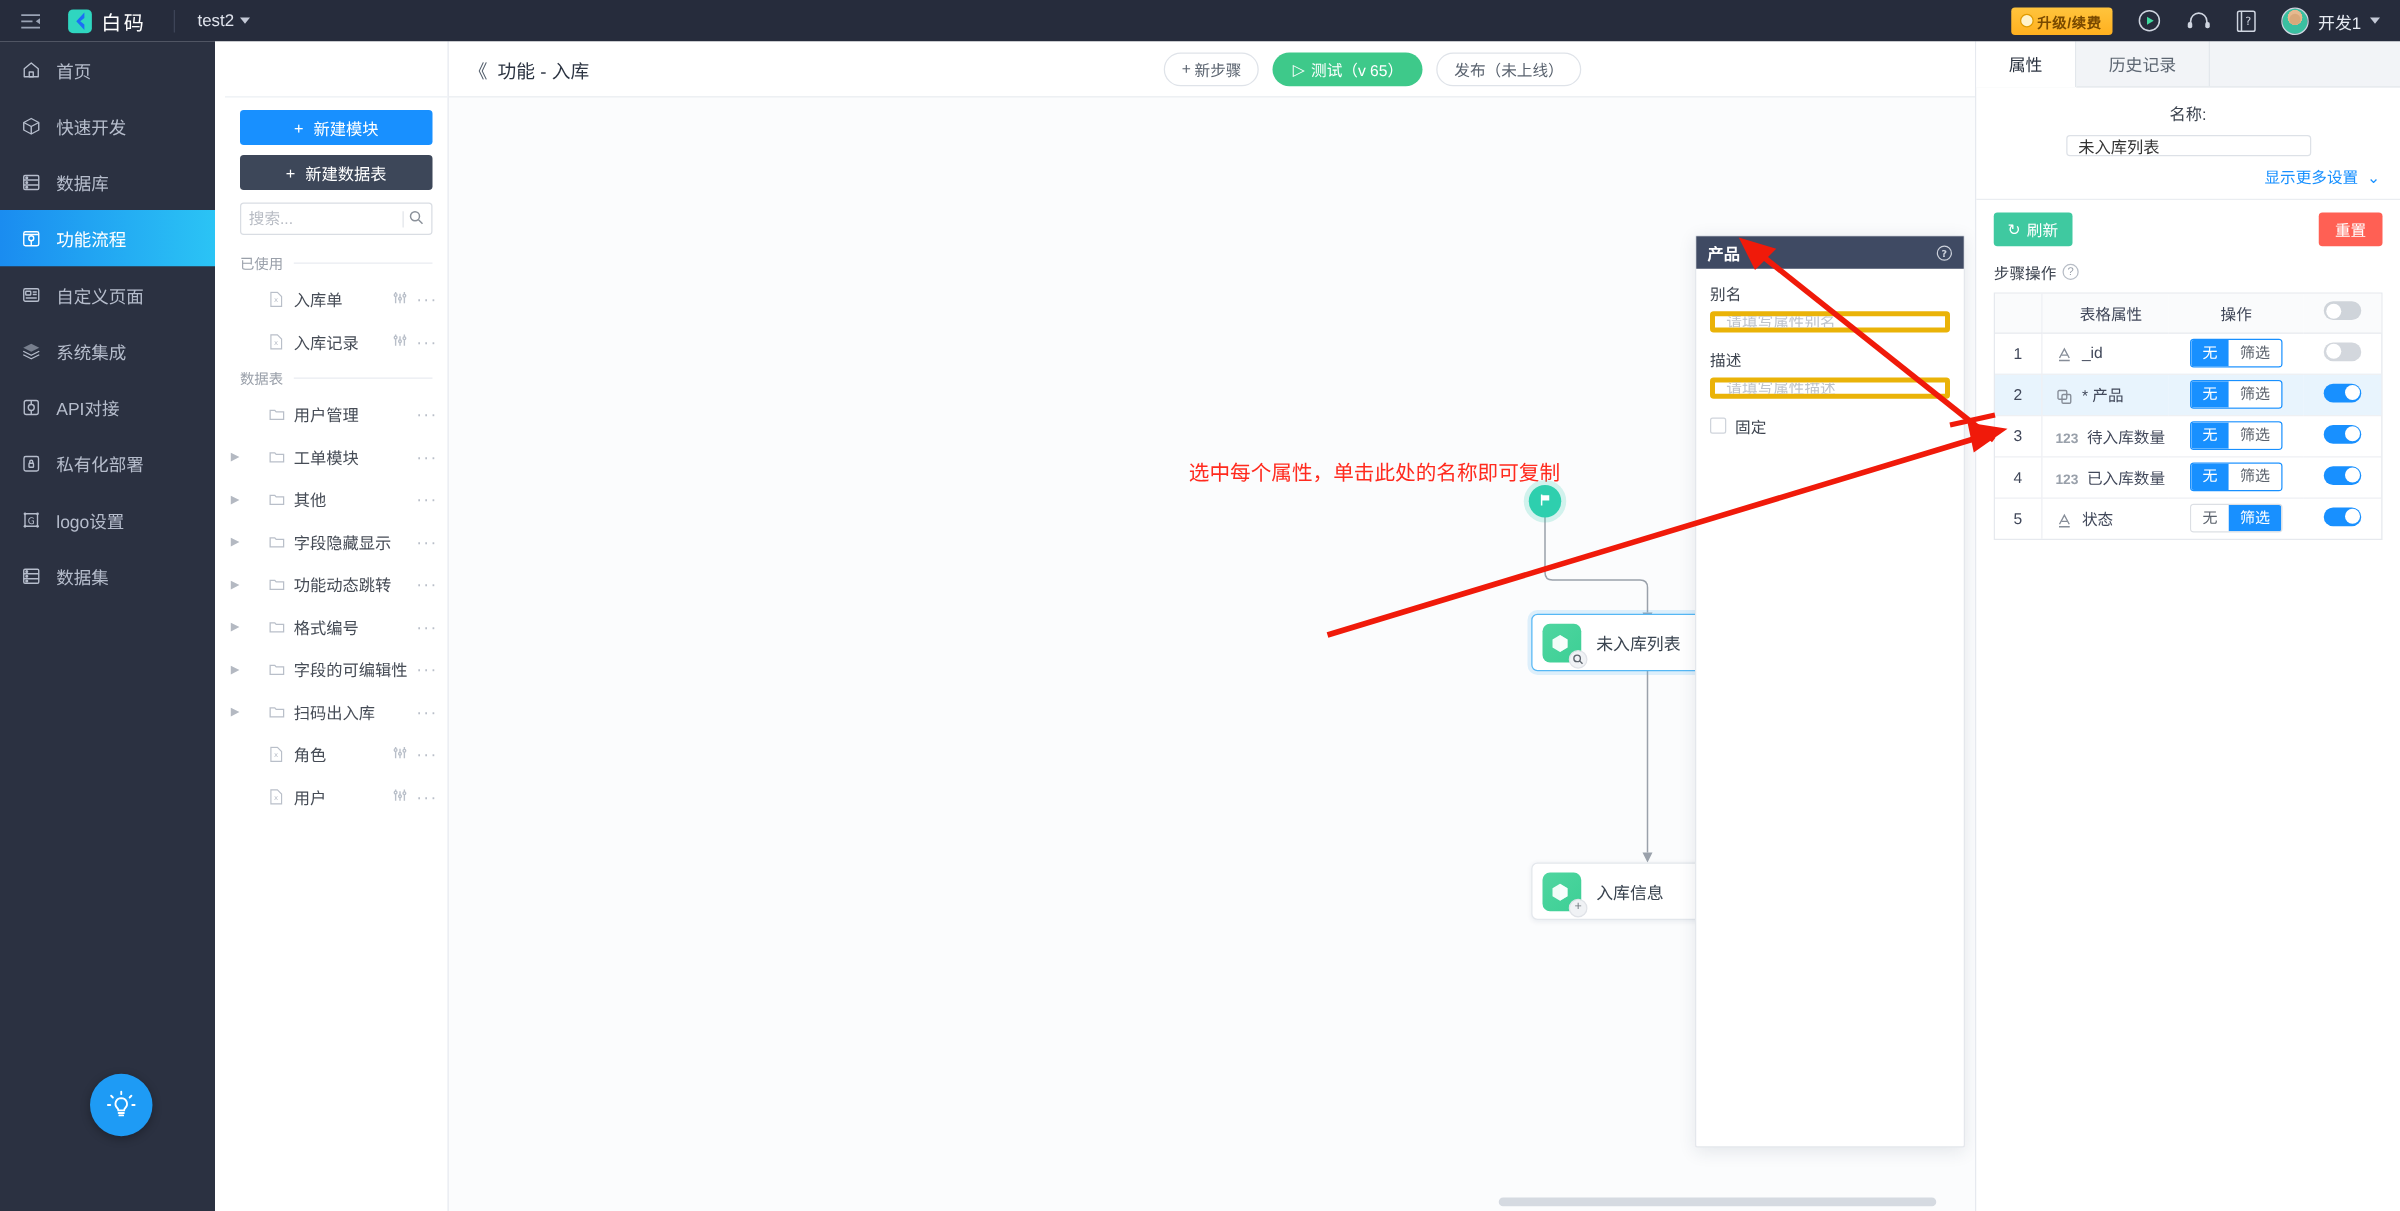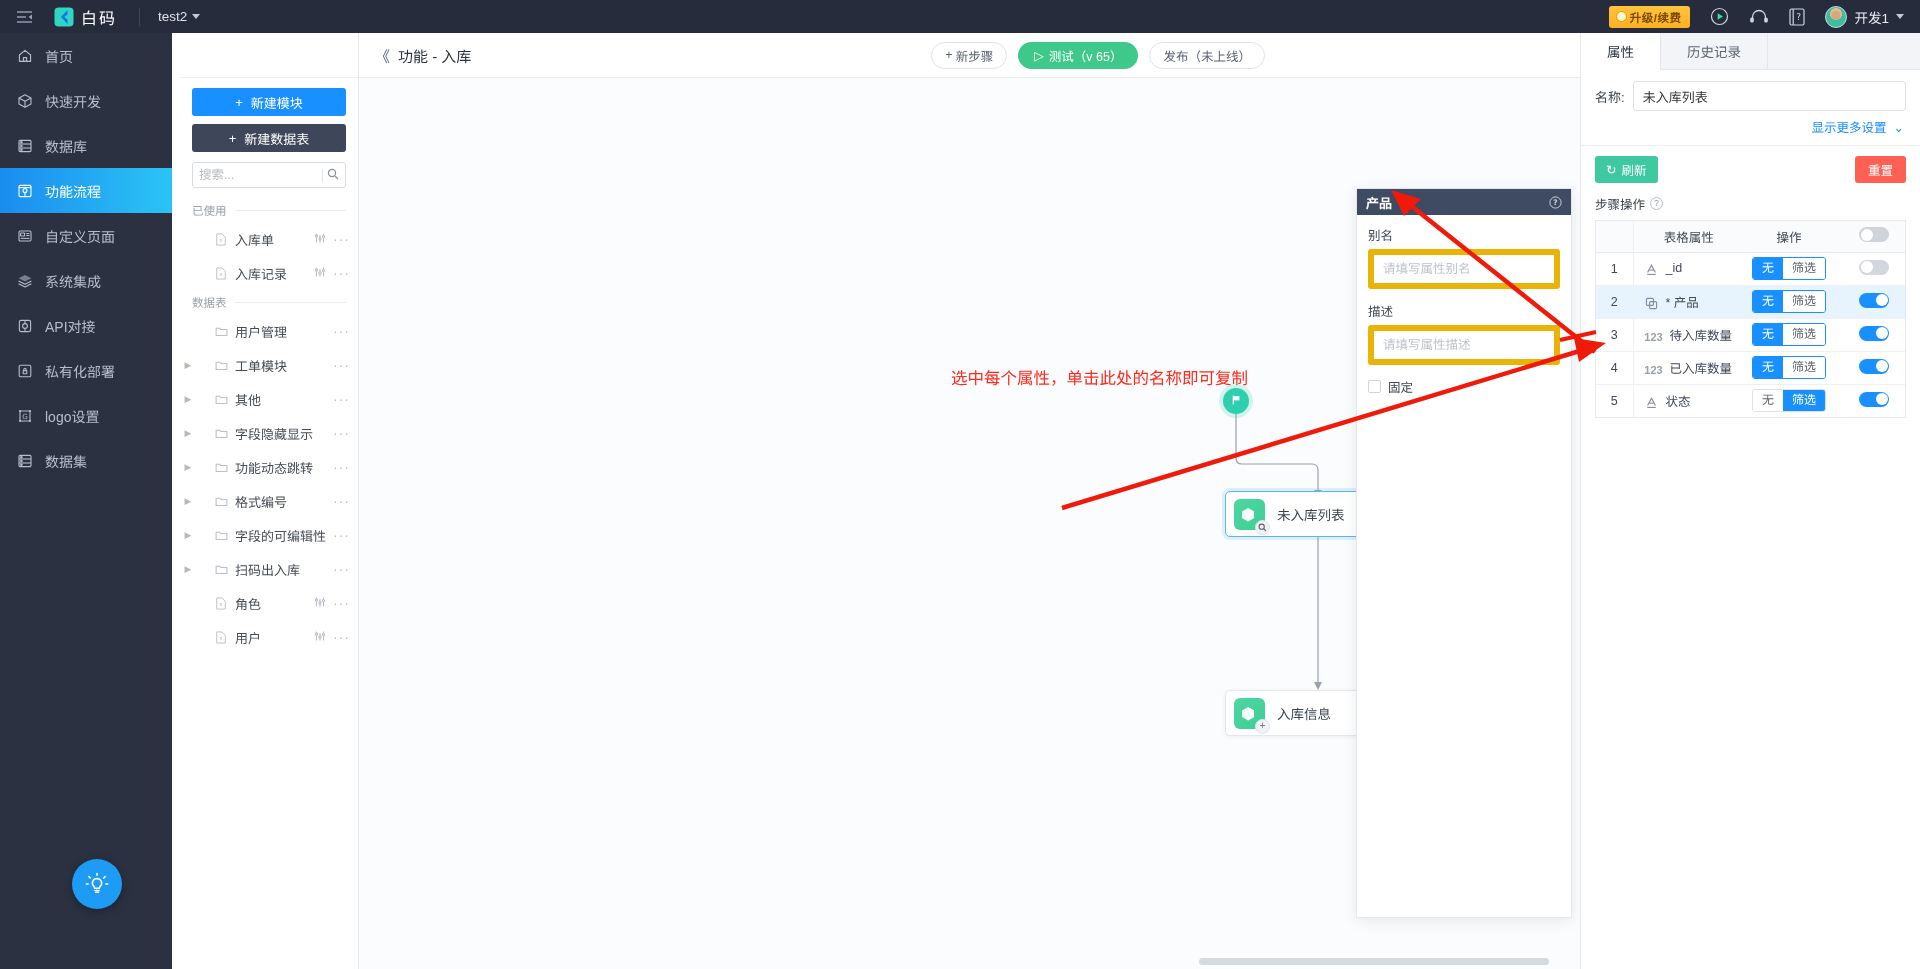--- a/index.html
+++ b/index.html
@@ -209,40 +209,40 @@
     z-index: 25; border-radius: 2px;
   }
   .prodpanel-head {
     height: 26px; background: #3f4a63; color: #fff; display: flex; align-items: center;
     padding: 0 9px; font-size: 13px; font-weight: bold;
   }
   .pp-help { margin-left: auto; opacity: 0.85; cursor: pointer; display: flex; }
   .prodpanel-body { padding: 10px 11px; }
   .pp-label { font-size: 12.5px; color: #3e4550; margin-bottom: 5px; }
   .pp-input {
-    width: 100%; height: 40px; border: 6px solid #eab308; border-radius: 3px;
+    width: 100%; height: 17px; border: 4px solid #eab308; border-radius: 3px;
     padding: 0 9px; font-size: 12.5px; outline: none; font-family: inherit; color: #333;
     margin-bottom: 12px; background: #fff;
   }
   .pp-input::placeholder { color: #bec3cb; }
   .pp-check { display: flex; align-items: center; gap: 7px; font-size: 12.5px; color: #3e4550; cursor: pointer; }
   .pp-box { width: 13px; height: 13px; border: 1px solid #cfd4db; border-radius: 2px; background: #fff; }
 
   
   .rightpanel {
     position: absolute; top: 33px; right: 0; width: 340px; height: 936px;
     background: #fff; border-left: 1px solid #e6e9ef; z-index: 28; display: flex; flex-direction: column;
   }
   .rp-tabs { display: flex; height: 37px; background: #f2f4f7; border-bottom: 1px solid #e3e7ec; }
   .rp-tab {
     padding: 16px 26px; display: flex; align-items: center; font-size: 13.5px; color: #5d6672;
     cursor: pointer; border-right: 1px solid #e3e7ec;
   }
   .rp-tab.active { background: #fff; color: #2b3340; border-bottom: 1px solid #fff; margin-bottom: -1px; }
-  .rp-nameRow { display: flex; align-items: center; padding: 11px 14px 0 14px; gap: 8px; }
+  .rp-nameRow { display: flex; align-items: center; padding: 11px 14px 0 14px; gap: 8px; flex-direction: column; }
   .rp-nameLabel { font-size: 13px; color: #3d4450; white-space: nowrap; }
   .rp-nameInput {
     flex: 1; height: 30px; border: 1px solid #dde1e7; border-radius: 3px; padding: 0 9px;
     font-size: 13px; outline: none; font-family: inherit; color: #333;
   }
   .rp-more {
     text-align: right; padding: 6px 16px 9px 0; font-size: 12.5px; color: #1890ff; cursor: pointer;
   }
   .rp-sep { height: 1px; background: #eaedf1; }
   .rp-actions { display: flex; align-items: center; padding: 10px 14px 8px 14px; }

